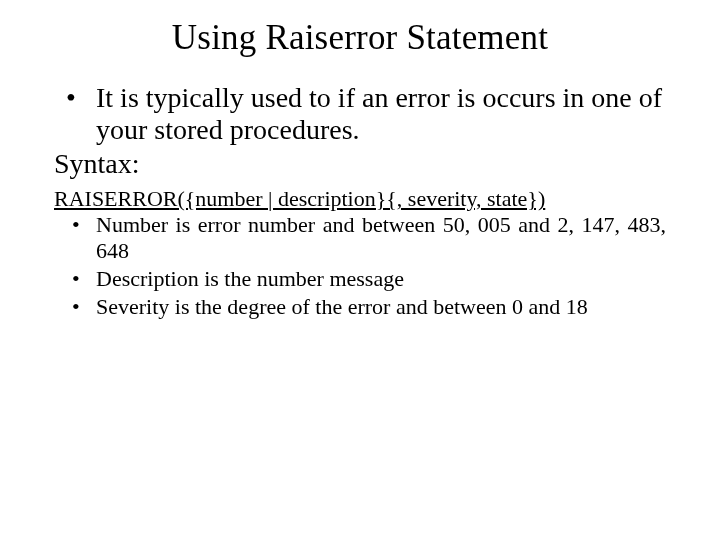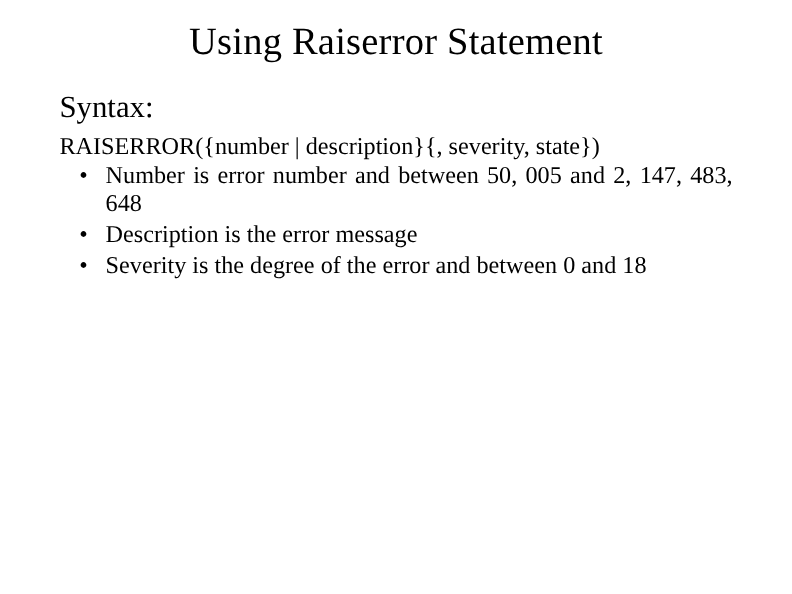--- a/index.html
+++ b/index.html
@@ -44,20 +44,21 @@
   .underline {
     text-decoration: underline;
   }
   .syntax-label {
     font-size: 28px;
     margin: 2px 0 6px 0;
   }
   .syntax-line {
     font-size: 22px;
     margin: 0 0 0 0;
+    text-decoration: underline;
   }
   ul.sub {
     margin: 0;
     padding: 0 0 0 42px;
     list-style: none;
     font-size: 22px;
     line-height: 1.18;
   }
   ul.sub > li {
     position: relative;
@@ -74,25 +75,26 @@
   }
 </style>
 </head>
 <body>
 
 <div class="slide">
 
   <h1 class="title">Using Raiserror Statement</h1>
 
   <ul class="main">
+    <li>It is typically used to if an error is occurs in one of your stored procedures.</li>
   </ul>
 
   <div class="syntax-label">Syntax:</div>
 
   <div class="syntax-line">RAISERROR({number | description}{, severity, state})</div>
 
   <ul class="sub">
     <li class="justify">Number is error number and between 50, 005 and 2, 147, 483, 648</li>
-    <li>Description is the error message</li>
+    <li>Description is the number message</li>
     <li>Severity is the degree of the error and between 0 and 18</li>
   </ul>
 
 </div>
 
 </body></html>

